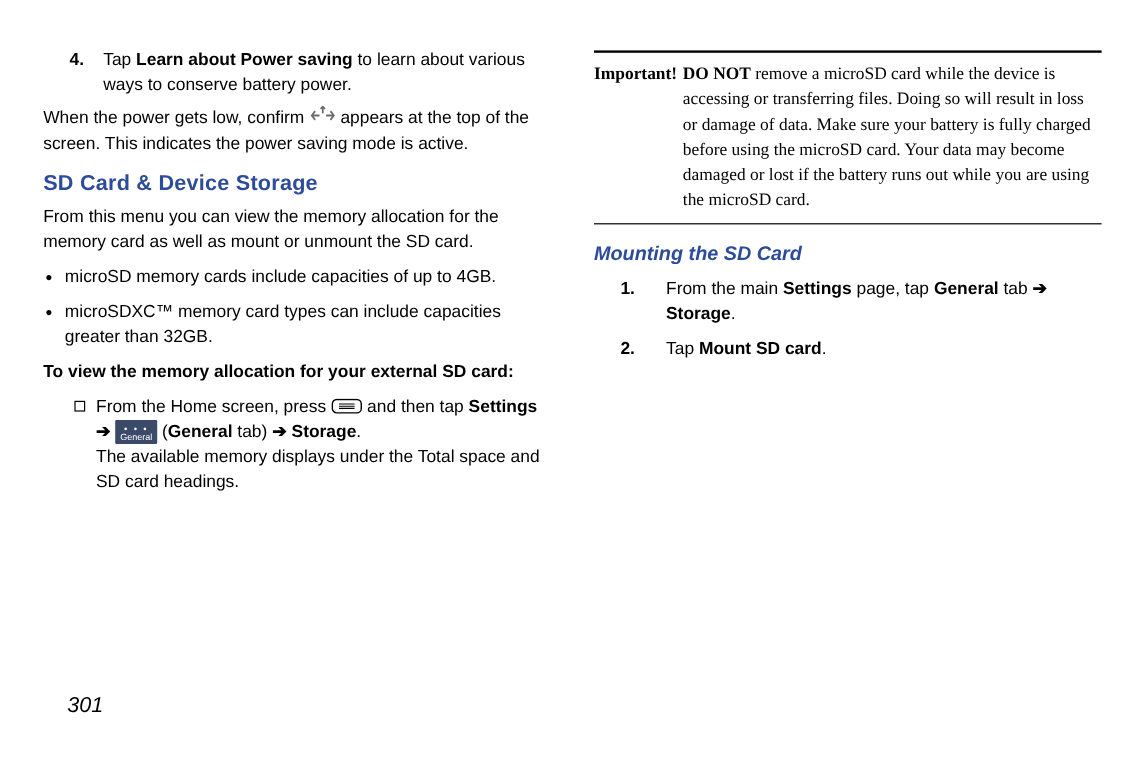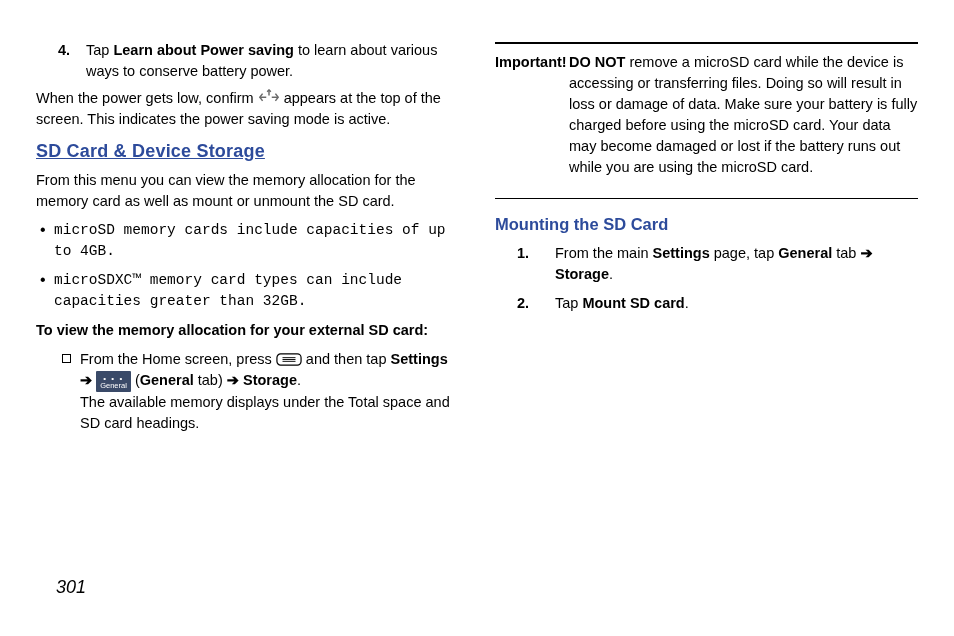--- a/index.html
+++ b/index.html
@@ -41,38 +41,37 @@
     padding-left: 0px;
     margin-bottom: 8px;
   }
   .h-blue {
     color: #2d4b9b;
     font-weight: bold;
     font-size: 18px;
     font-family: Arial, Helvetica, sans-serif;
     margin: 8px 0 6px 0;
     letter-spacing: 0.2px;
-    text-decoration: underline;
   }
   .h-blue-italic {
     color: #2d4b9b;
     font-weight: bold;
+    font-style: italic;
     font-size: 16.5px;
     margin: 14px 0 6px 0;
   }
   .bold { font-weight: bold; }
   .bullet-list {
     list-style: none;
     padding-left: 0;
   }
   .bullet-list li {
     position: relative;
     padding-left: 18px;
     margin-bottom: 8px;
-    font-family: Liberation Mono, monospace;
   }
   .bullet-list li::before {
     content: "•";
     position: absolute;
     left: 2px;
     top: 0;
     font-size: 16px;
   }
   .square-list {
     list-style: none;
@@ -132,21 +131,22 @@
     margin: 2px 0 8px 0;
   }
   .hr-thin {
     border: none;
     border-top: 1.5px solid #000;
     margin: 8px 0 2px 0;
   }
   .important-block {
     display: flex;
     padding-left: 0;
-    margin-bottom: 20px;
+    margin-bottom: 8px;
+    font-family: Liberation Serif, serif;
   }
   .important-block .label {
     font-weight: bold;
     min-width: 74px;
   }
   .important-block .body {
     flex: 1;
   }
   .page-num {
     position: absolute;

